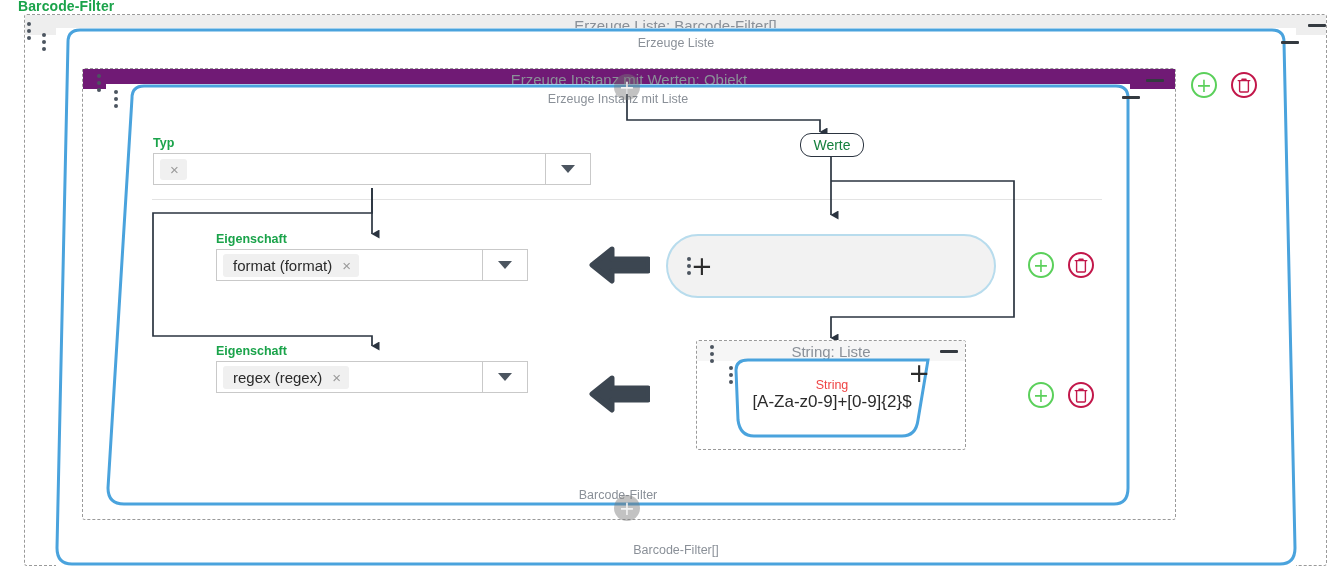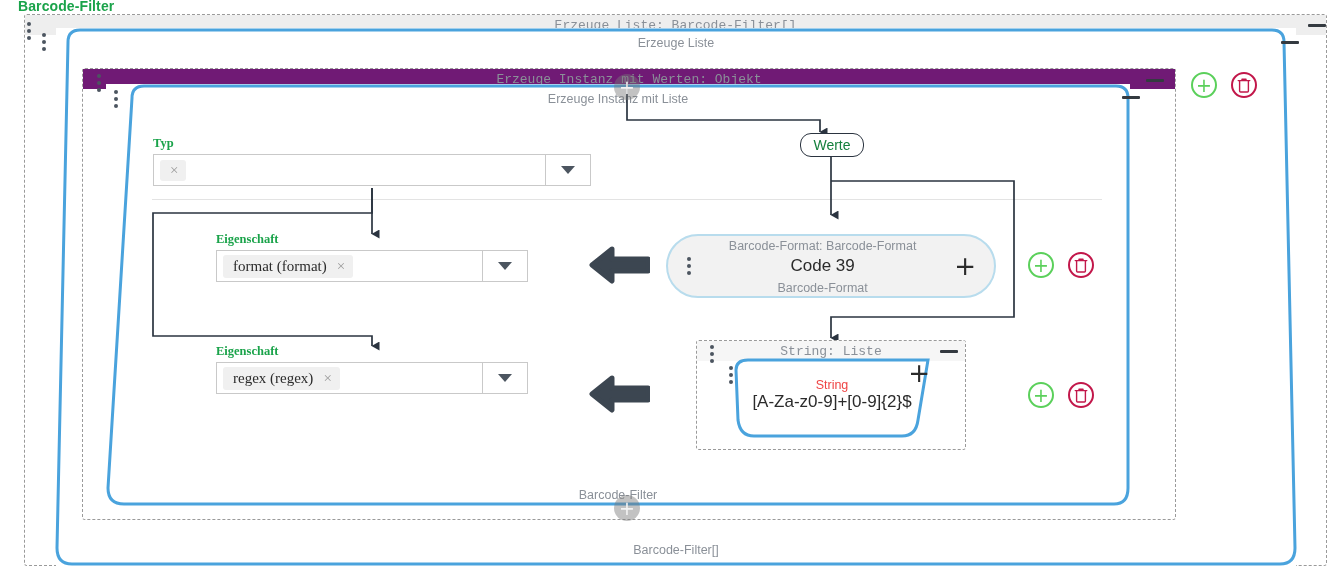--- a/index.html
+++ b/index.html
@@ -21,23 +21,22 @@
     position:absolute;
     border:1px dashed #9a9a9a;
     border-radius:3px;
     background:#ffffff;
     box-sizing:border-box;
   }
   .dpanel > .dhead{
     position:absolute;left:0;top:0;right:0;height:20px;
     background:#eeeeee;
     display:flex;align-items:center;justify-content:center;
-    font-size:13px;color:#8a9098;
+    font-size:15px;color:#8a9098;
     box-sizing:border-box;
-    font-family:Liberation Mono, monospace;
   }
   .dpanel.lvl2 > .dhead{background:#701a75;}
   .dpanel.lvl3 > .dhead{background:#f6f6f6;}
 
   
   .dots{
     position:absolute;width:5px;
     display:flex;flex-direction:column;gap:3px;align-items:center;
   }
   .dots i{display:block;width:4px;height:4px;border-radius:50%;background:#4c5560;}
@@ -52,21 +51,21 @@
     position:absolute;
     background:#ffffff;
   }
   .blueshape svg{display:block;position:absolute;left:0;top:0;overflow:visible;}
   .bs-label{
     position:absolute;left:0;right:0;
     text-align:center;font-size:12.5px;color:#8a9098;
   }
 
   
-  .fieldgroup{position:absolute;font-family:Liberation Serif, serif;}
+  .fieldgroup{position:absolute;}
   .flabel{font-size:12.5px;font-weight:bold;color:#1aa34a;margin-bottom:3px;}
   .fbox{
     display:flex;align-items:stretch;
     border:1px solid #c9c9c9;background:#fff;height:32px;
     box-sizing:border-box;
   }
   .fbox .fval{
     flex:1;display:flex;align-items:center;padding:0 6px;
   }
   .chip{
@@ -273,25 +272,20 @@
 <svg class="bigarrow" style="left:588px;top:374px;" width="62" height="40" viewBox="0 0 62 40">
   <path d="M24,4 L4,20 L24,36 L24,26 L60,26 L60,14 L24,14 Z" fill="#3c4651" stroke="#3c4651" stroke-width="5" stroke-linejoin="round"></path>
 </svg>
 
 <div class="pill" style="left:666px;top:234px;width:330px;height:64px;">
   <span class="dots" style="position:static;margin-left:18px;">
     <i></i>
       <i></i>
       <i></i>
   </span>
-  <span class="ptext">
-    <span class="ptop">Barcode-Format: Barcode-Format</span><br>
-    <span class="pmain">Code 39</span><br>
-    <span class="pbot">Barcode-Format</span>
-  </span>
   <span class="plus-glyph" style="margin-right:18px;">+</span>
 </div>
 
 <div class="dpanel lvl3" style="left:696px;top:340px;width:270px;height:110px;">
   <div class="dhead">
     <span>String: Liste</span>
   </div>
 </div>
 <div class="dots" style="left:709px;top:345px;">
   <i></i>

